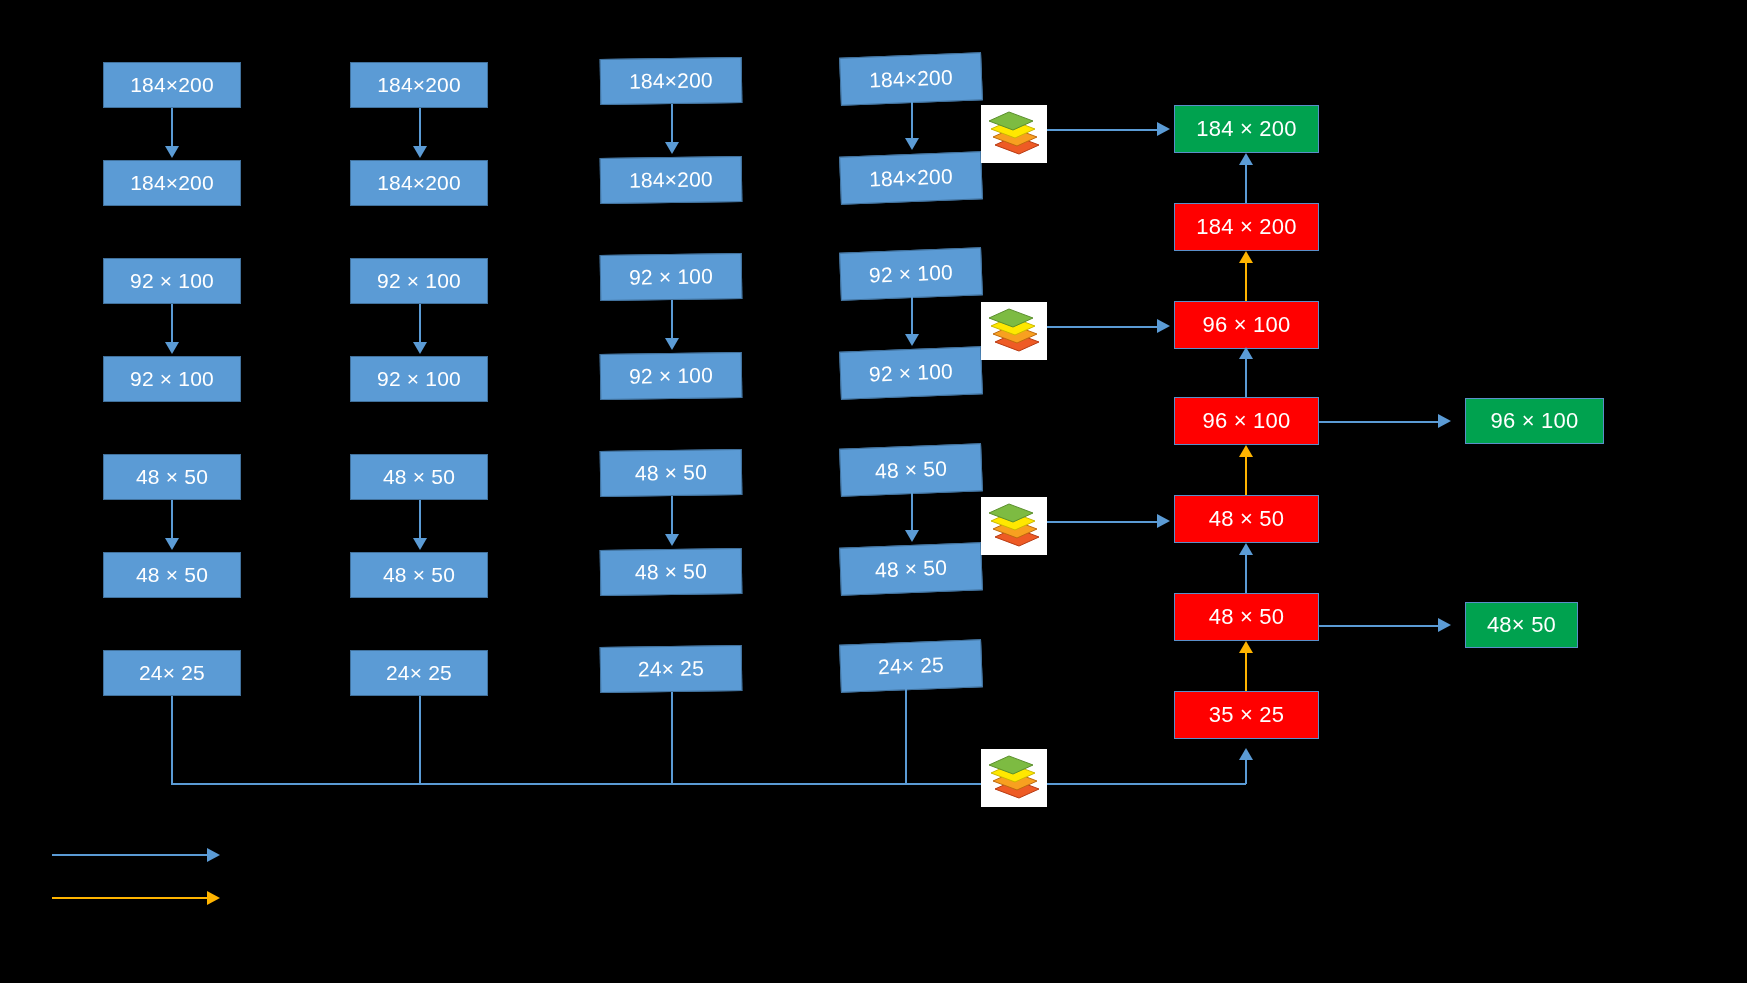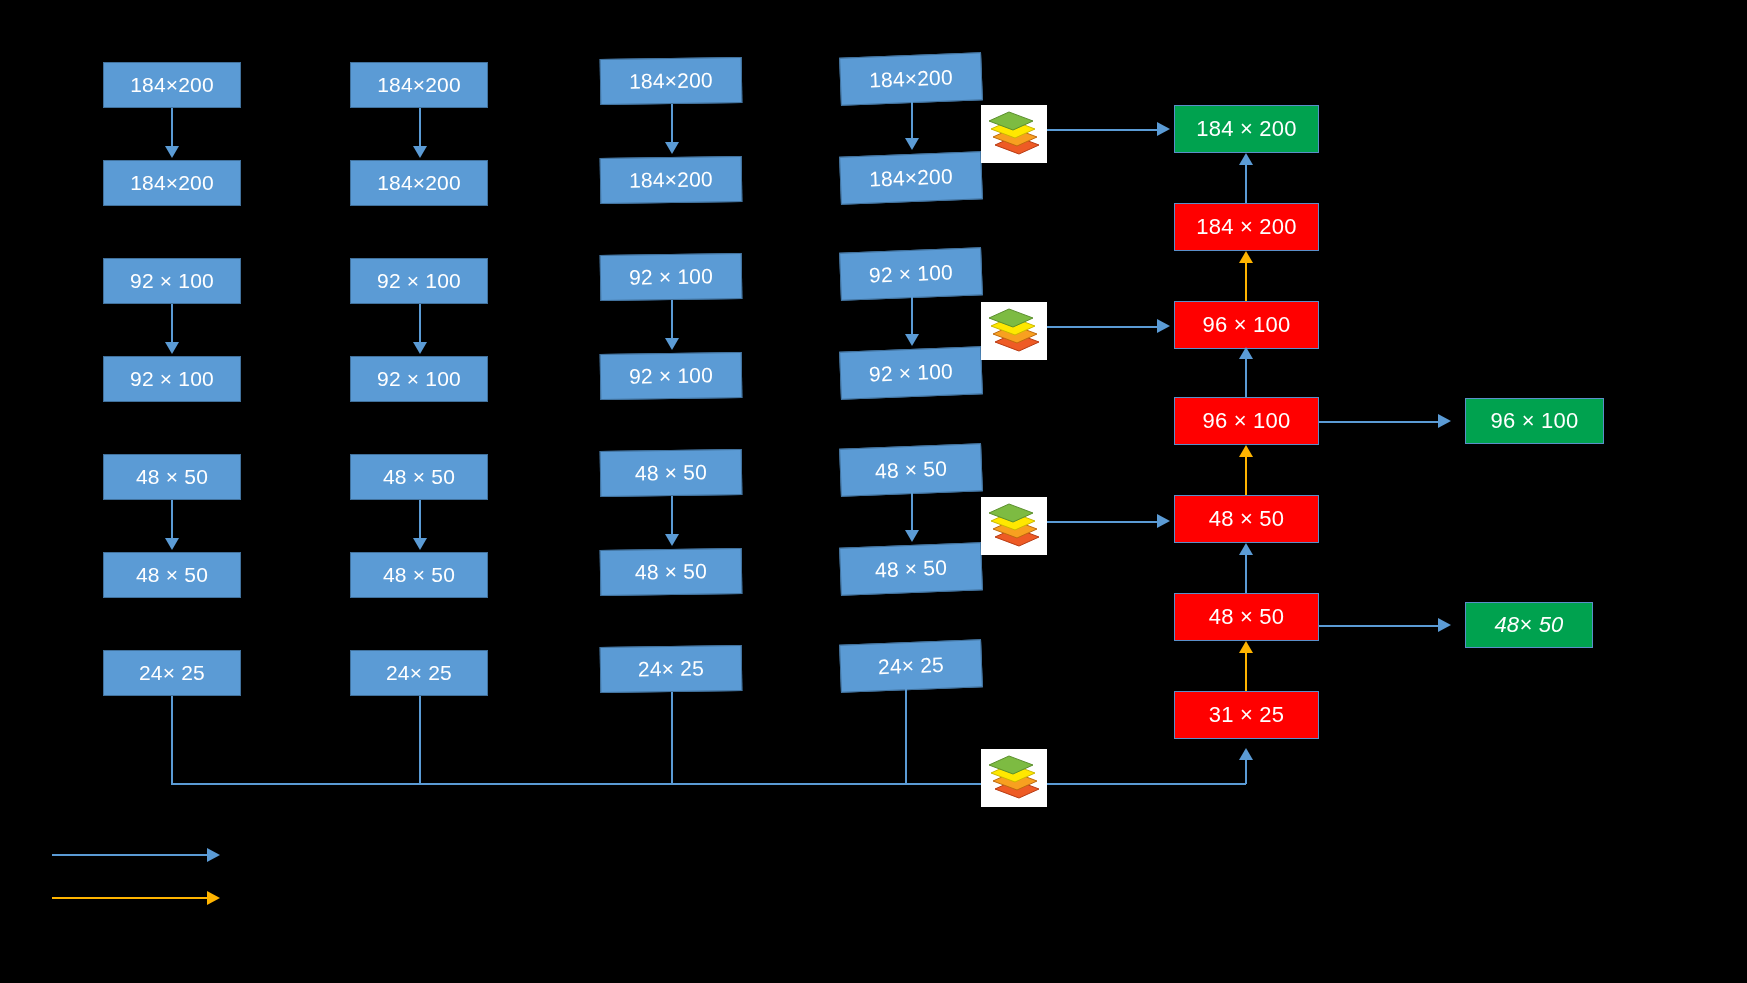--- a/index.html
+++ b/index.html
@@ -153,21 +153,21 @@
 
   <div class="ln h" style="left:1047px;top:521px;width:110px;"></div>
   <div class="ah right" style="left:1157px;top:514px;"></div>
 
   <div class="node green" style="left:1174px;top:105px;width:145px;height:48px;">184 × 200</div>
   <div class="node red" style="left:1174px;top:203px;width:145px;height:48px;">184 × 200</div>
   <div class="node red" style="left:1174px;top:301px;width:145px;height:48px;">96 × 100</div>
   <div class="node red" style="left:1174px;top:397px;width:145px;height:48px;">96 × 100</div>
   <div class="node red" style="left:1174px;top:495px;width:145px;height:48px;">48 × 50</div>
   <div class="node red" style="left:1174px;top:593px;width:145px;height:48px;">48 × 50</div>
-  <div class="node red" style="left:1174px;top:691px;width:145px;height:48px;">31 × 25</div>
+  <div class="node red" style="left:1174px;top:691px;width:145px;height:48px;">35 × 25</div>
 
   <div class="ln v" style="left:1245px;top:165px;height:38px;"></div>
   <div class="ah up" style="left:1239px;top:153px;"></div>
 
   <div class="ln v orange" style="left:1245px;top:263px;height:38px;"></div>
   <div class="ah up orange" style="left:1239px;top:251px;"></div>
 
   <div class="ln v" style="left:1245px;top:359px;height:38px;"></div>
   <div class="ah up" style="left:1239px;top:347px;"></div>
 
@@ -179,21 +179,21 @@
 
   <div class="ln v orange" style="left:1245px;top:653px;height:38px;"></div>
   <div class="ah up orange" style="left:1239px;top:641px;"></div>
 
   <div class="ln h" style="left:1319px;top:421px;width:119px;"></div>
   <div class="ah right" style="left:1438px;top:414px;"></div>
   <div class="node green" style="left:1465px;top:398px;width:139px;height:46px;">96 × 100</div>
 
   <div class="ln h" style="left:1319px;top:625px;width:119px;"></div>
   <div class="ah right" style="left:1438px;top:618px;"></div>
-  <div class="node green" style="left:1465px;top:602px;width:128px;height:46px;font-style:italic;">48× 50</div>
+  <div class="node green" style="left:1465px;top:602px;width:113px;height:46px;">48× 50</div>
 
   <div class="legend-row" style="left:52px;top:845px;width:170px;">
     <div class="ln h" style="left:0;top:9px;width:155px;"></div>
     <div class="ah right" style="left:155px;top:3px;"></div>
     <span style="position:absolute;left:190px;top:0;color:#ffffff;font-size:17px;"></span>
   </div>
 
   <div class="legend-row" style="left:52px;top:888px;width:170px;">
     <div class="ln h orange" style="left:0;top:9px;width:155px;"></div>
     <div class="ah right orange" style="left:155px;top:3px;"></div>

